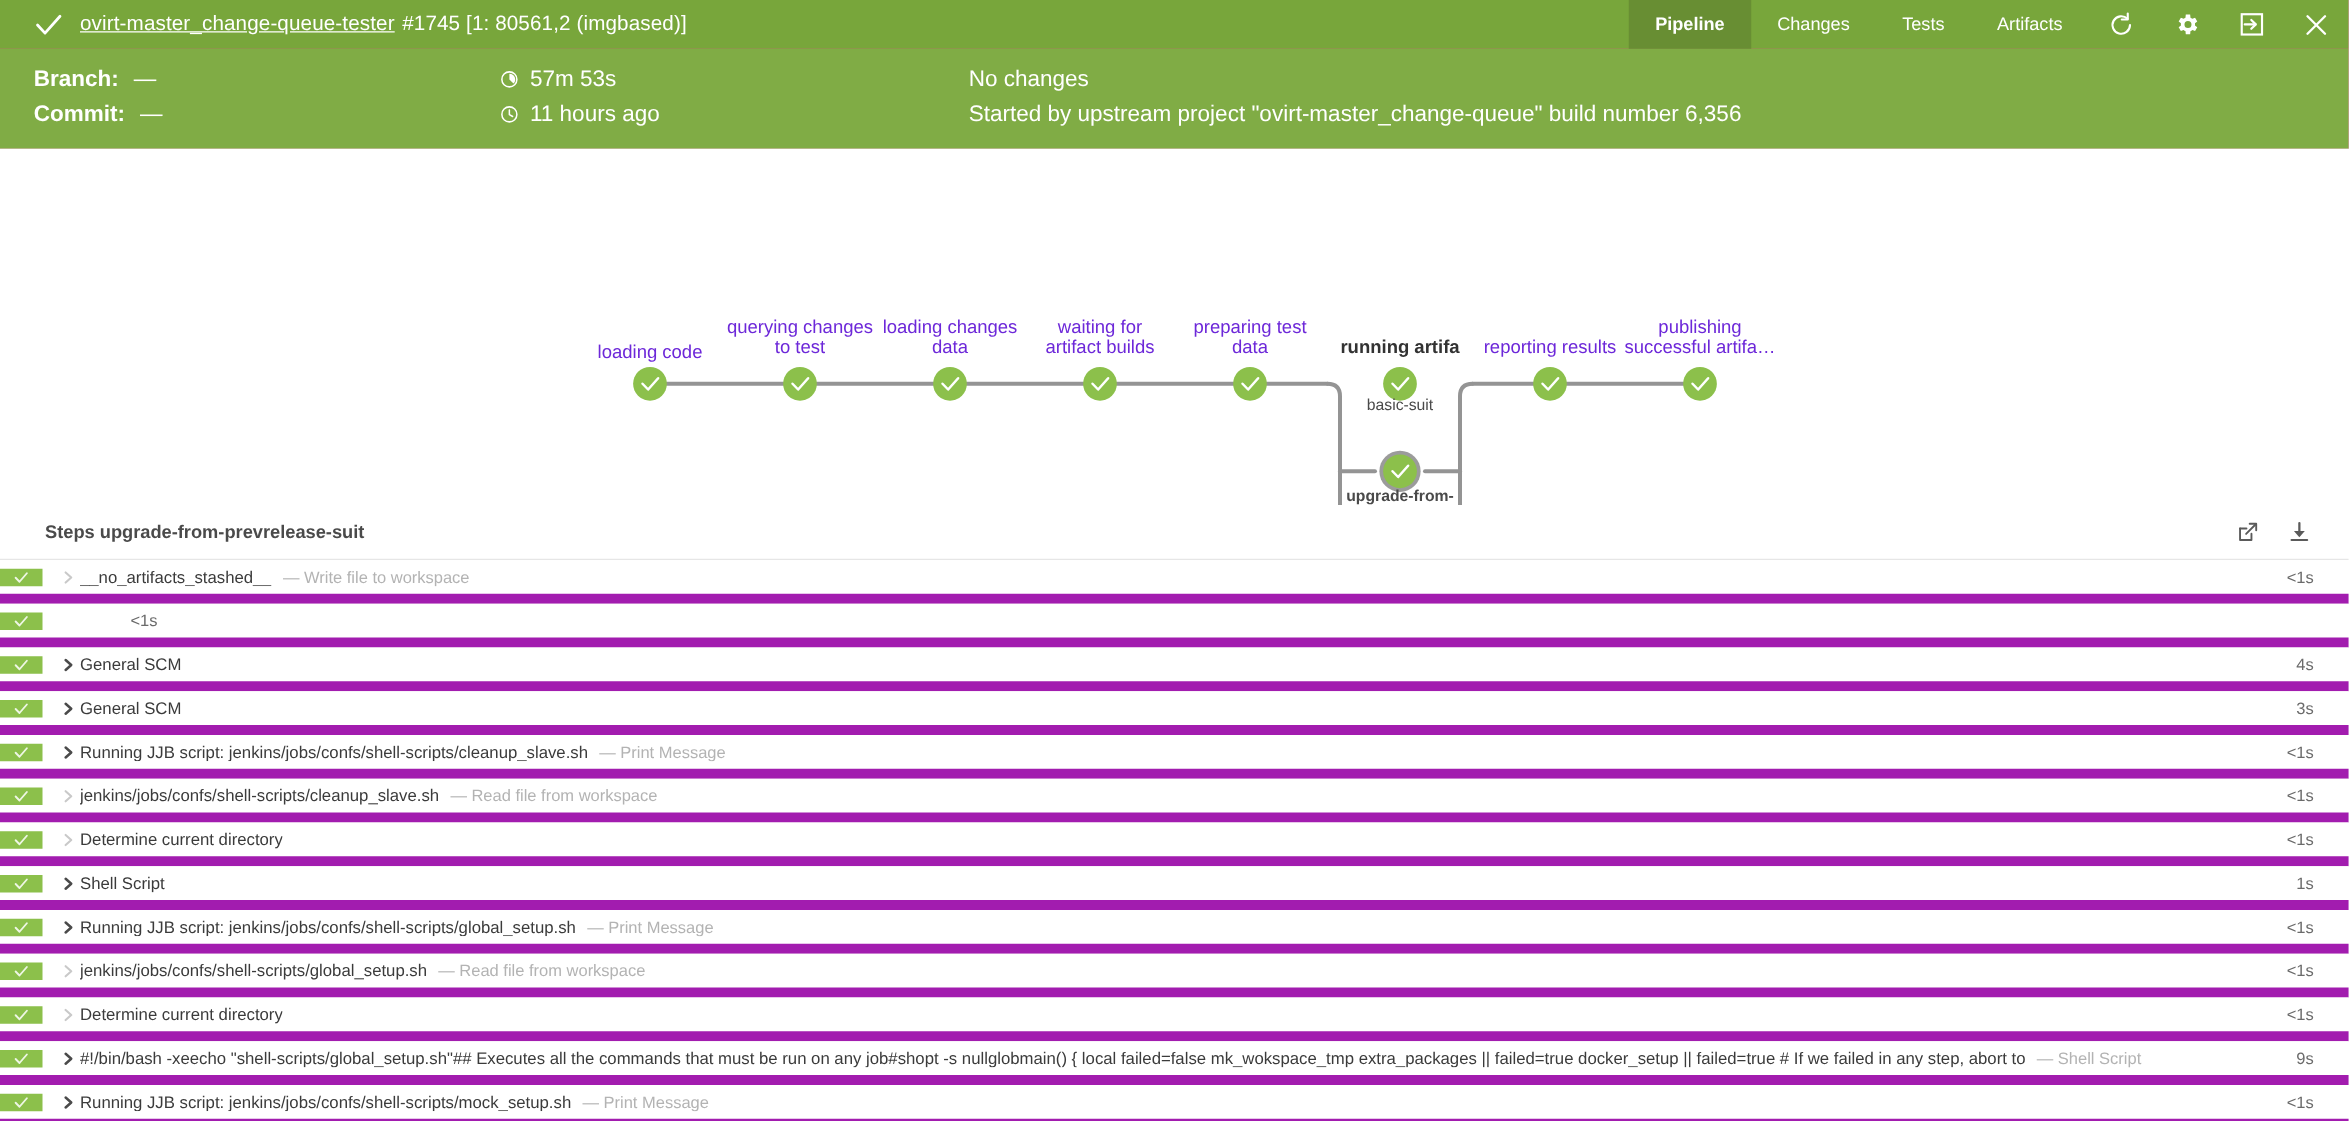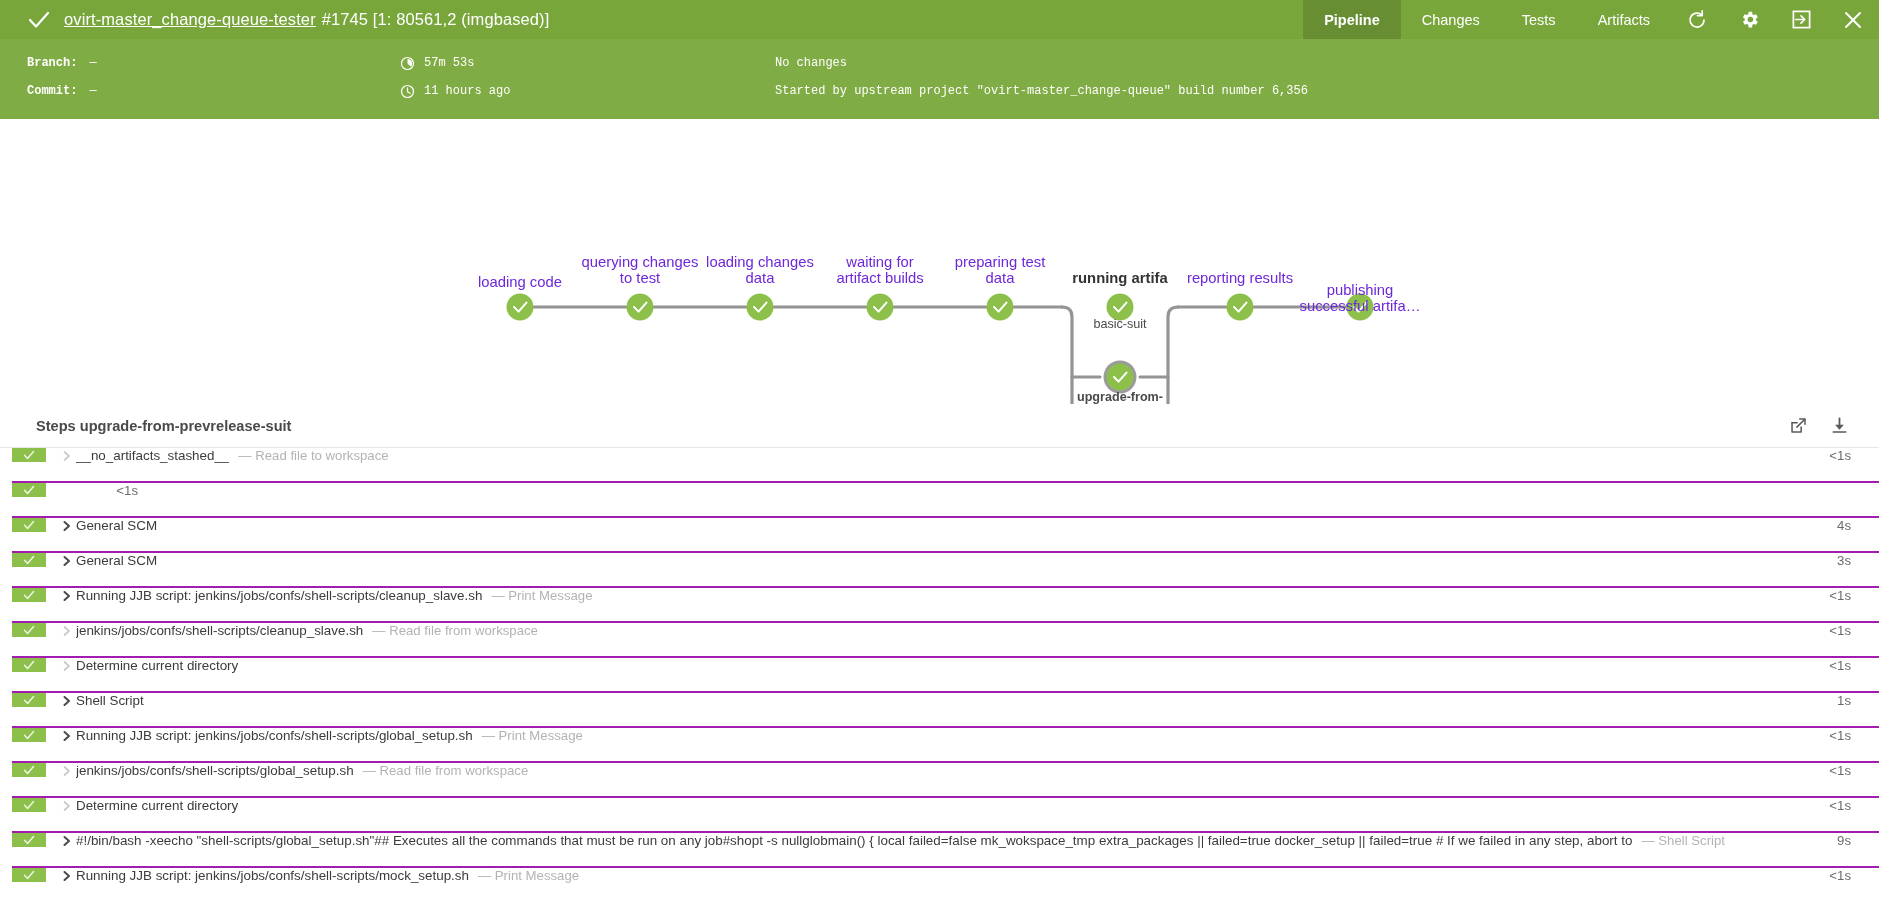--- a/index.html
+++ b/index.html
@@ -48,22 +48,21 @@
   .htab.active { background: #688e33; font-weight: bold; }
   .hicon {
     display: flex; align-items: center; justify-content: center;
     width: 52px; cursor: pointer;
   }
   .hicon svg { display: block; }
 
   .header-meta {
     background: #80ac45;
     padding: 10px 12px 14px 0;
-    font-size: 12px;
-    font-family: Liberation Mono, monospace;
+    font-size: 18px;
   }
   .meta-row { display: flex; align-items: center; height: 28px; }
   .meta-col-1 { width: 400px; padding-left: 27px; display: flex; align-items: center; }
   .meta-col-1 .mlabel { font-weight: bold; margin-right: 12px; }
   .meta-col-1 .mval { font-weight: 400; }
   .meta-col-2 { width: 375px; display: flex; align-items: center; gap: 9px; }
   .meta-col-2 svg { display: block; flex: 0 0 auto; }
   .meta-col-3 { flex: 1; }
 
   
@@ -95,27 +94,26 @@
     padding: 0 20px 0 36px;
     border-bottom: 1px solid #e6e6e6;
   }
   .steps-title { font-size: 14.6px; font-weight: bold; color: #4a4a4a; }
   .steps-actions { margin-left: auto; display: flex; align-items: center; gap: 22px; padding-right: 10px; }
   .steps-actions .sicon { cursor: pointer; display: flex; }
   .steps-actions svg { display: block; }
 
   .steps-list { width: 100%; }
   .step-row {
-    display: flex; align-items: flex-start;
+    display: flex; align-items: center;
     height: 35px;
-    border-bottom: 2px solid #a21caf;
+    border-bottom: 8px solid #a21caf;
     background: #fff;
     cursor: pointer;
     position: relative;
-    margin-left: 12px;
   }
   .step-status {
     width: 34px; flex: 0 0 34px;
     background: #8cc04b;
     display: flex; align-items: center; justify-content: center;
   }
   .step-status svg { display: block; }
   .step-body {
     flex: 1 1 auto;
     display: flex; align-items: center;
@@ -296,21 +294,21 @@
   <div class="node-label" style="left:640px; top:136px;">querying changes
 to test</div>
   <div class="node-label" style="left:760px; top:136px;">loading changes
 data</div>
   <div class="node-label" style="left:880px; top:136px;">waiting for
 artifact builds</div>
   <div class="node-label" style="left:1000px; top:136px;">preparing test
 data</div>
   <div class="node-label bold" style="left:1120px; top:152px;">running artifa</div>
   <div class="node-label" style="left:1240px; top:152px;">reporting results</div>
-  <div class="node-label" style="left:1360px; top:136px;margin-top:28px;">publishing
+  <div class="node-label" style="left:1360px; top:136px;">publishing
 successful artifa…</div>
 
   <div class="node-label small" style="left:1120px; top:199px;">basic-suit</div>
   <div class="node-label small bold" style="left:1120px; top:272px;">upgrade-from-
 prevrelease-suit</div>
 
 </div>
 
 <div class="steps-header">
   <div class="steps-title">Steps upgrade-from-prevrelease-suit</div>
@@ -341,21 +339,21 @@
           <polyline points="2.5,7.2 5.6,10.4 11.5,3.6" fill="none" stroke="#ffffff" stroke-width="1.5" stroke-linecap="round" stroke-linejoin="round" opacity="0.85"></polyline>
         </svg>
     </div>
     <div class="step-body">
       <span class="step-chevron dim">
         <svg width="10" height="12" viewBox="0 0 10 12">
             <polyline points="2.5,2 7,6 2.5,10" fill="none" stroke="currentColor" stroke-width="1.7" stroke-linecap="round" stroke-linejoin="round"></polyline>
           </svg>
       </span>
       <span class="step-name">__no_artifacts_stashed__</span>
-      <span class="step-desc">— Read file to workspace</span>
+      <span class="step-desc">— Write file to workspace</span>
     </div>
     <div class="step-duration">&lt;1s</div>
   </div>
 
   <div class="step-row">
     <div class="step-status">
       <svg width="14" height="14" viewBox="0 0 14 14">
           <polyline points="2.5,7.2 5.6,10.4 11.5,3.6" fill="none" stroke="#ffffff" stroke-width="1.5" stroke-linecap="round" stroke-linejoin="round" opacity="0.85"></polyline>
         </svg>
     </div>

